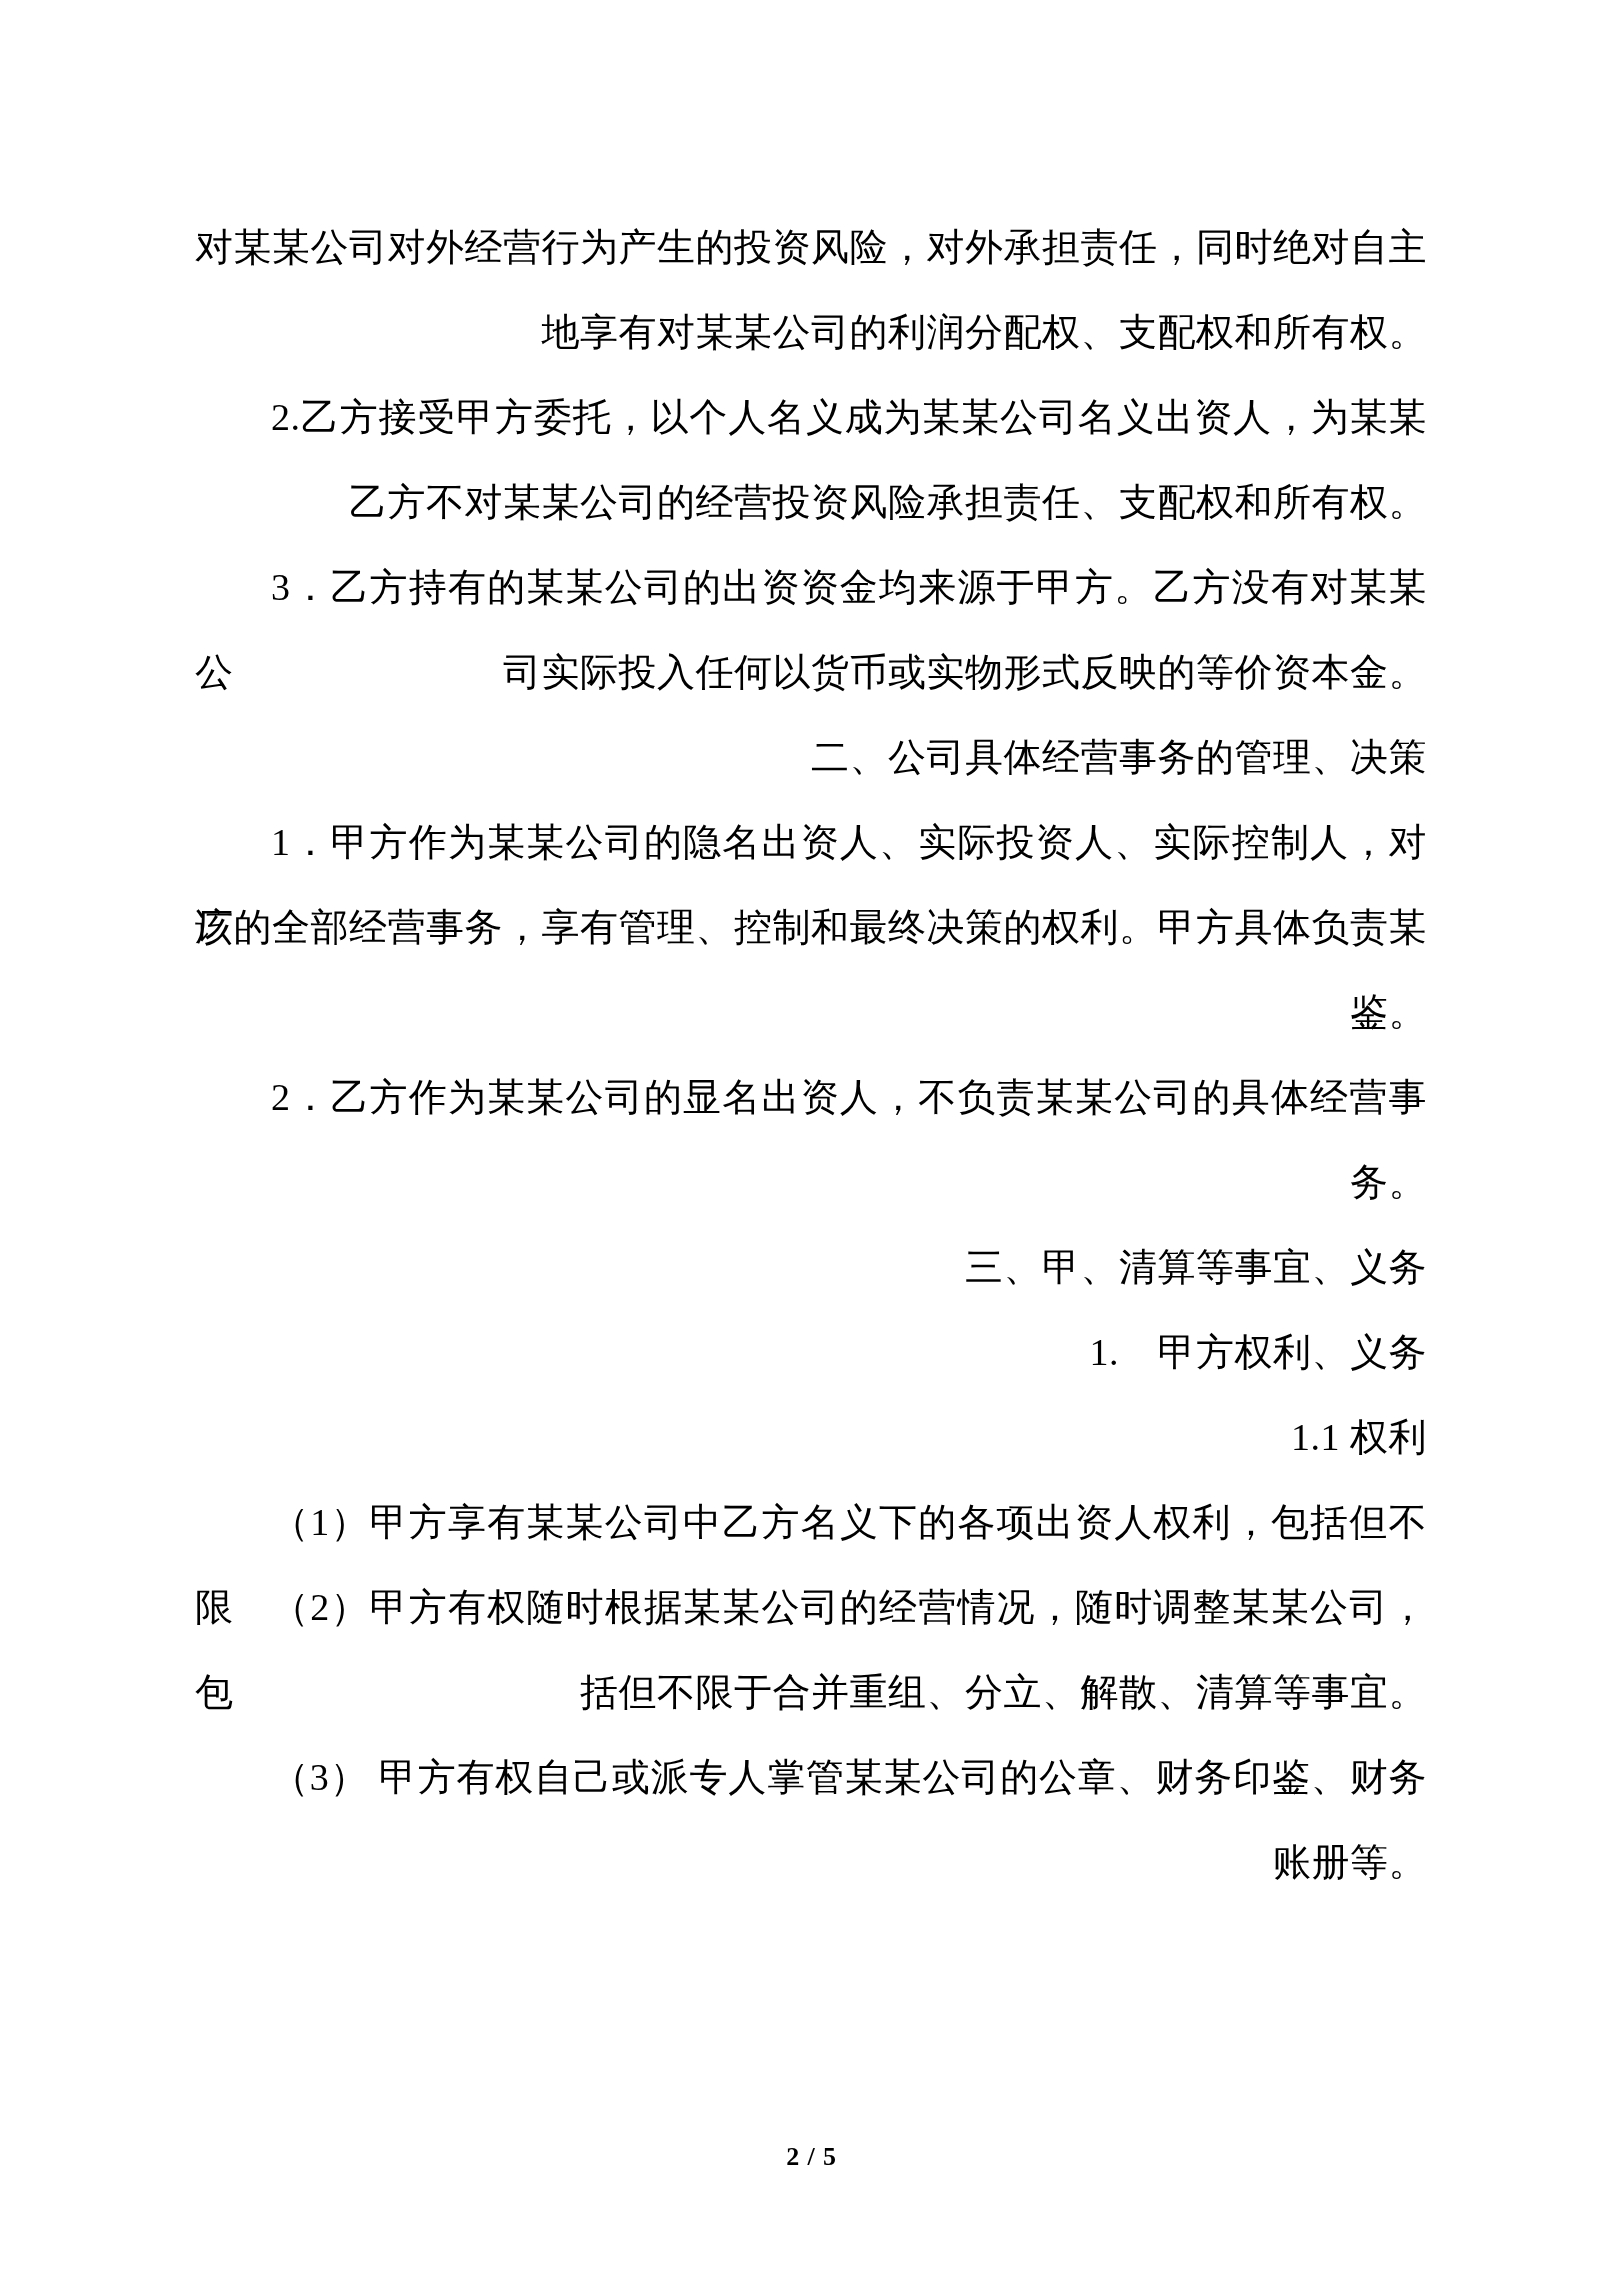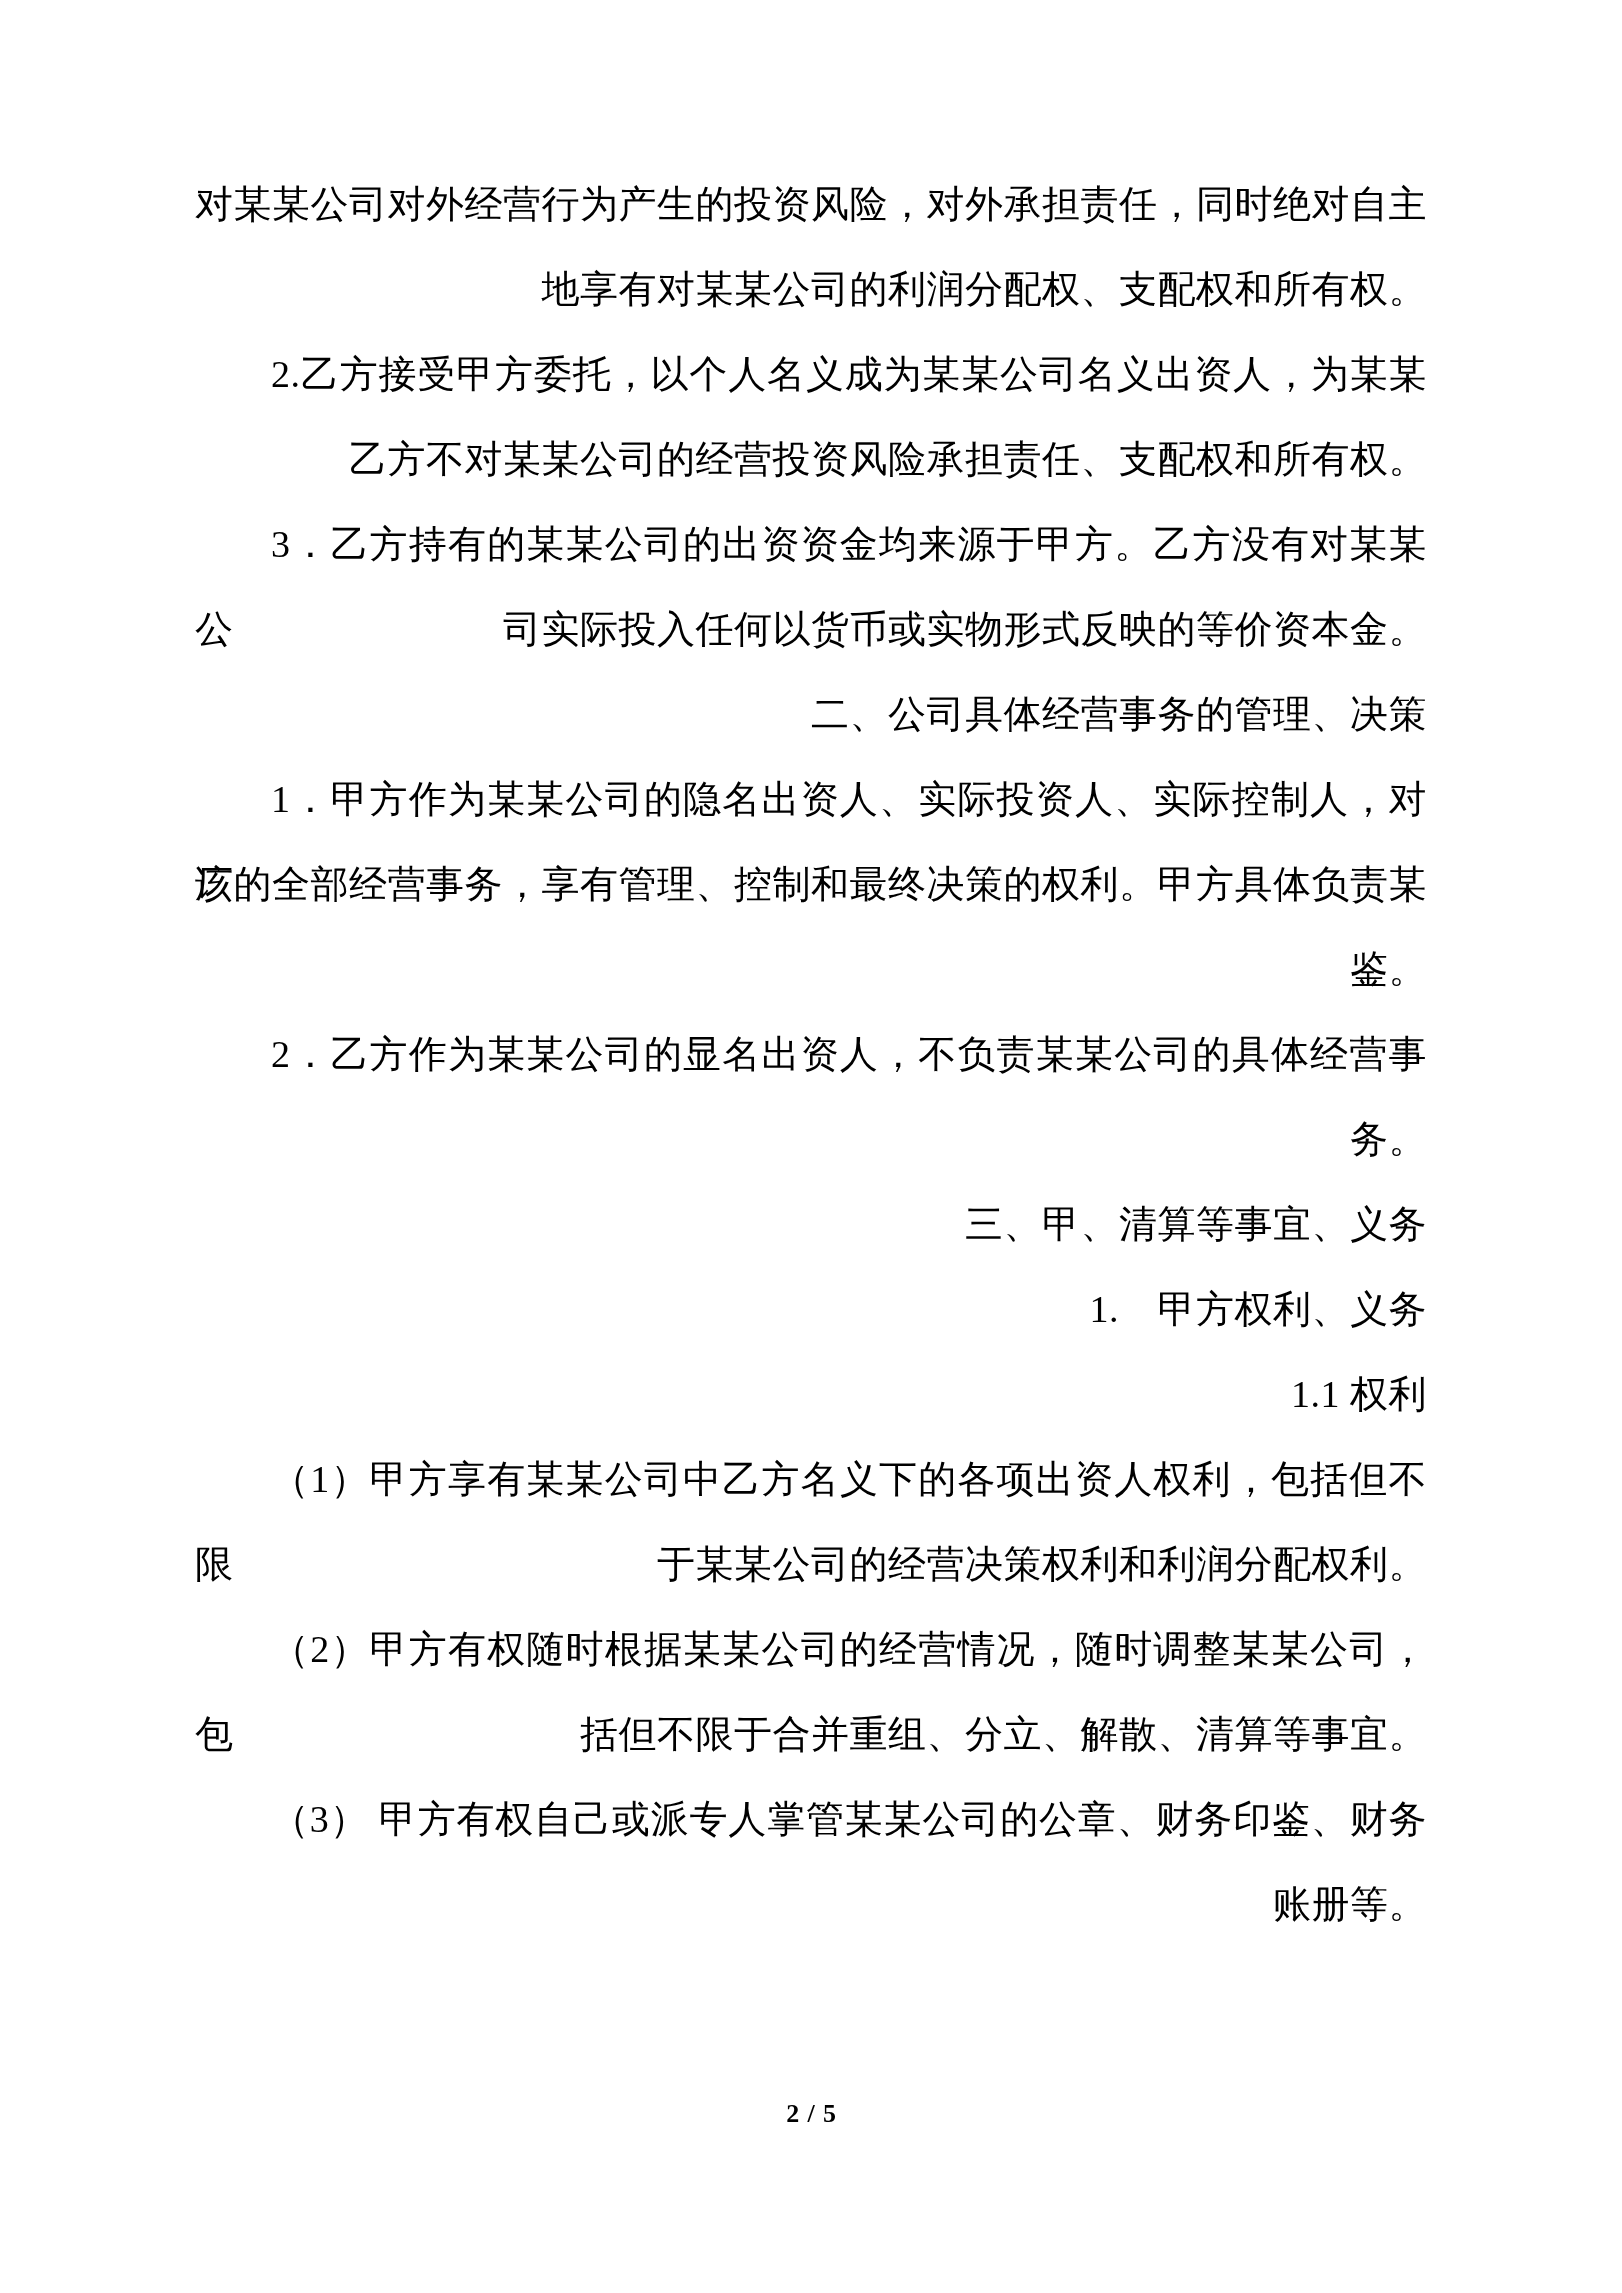--- a/index.html
+++ b/index.html
@@ -8,20 +8,21 @@
     background: #ffffff;
   }
   .page {
     position: relative;
     width: 1623px;
     height: 2194px;
     background: #ffffff;
     overflow: hidden;
     font-family: "Liberation Serif", "DejaVu Serif", serif;
     color: #000000;
+    margin-top: 43px;
   }
   .text-block {
     position: absolute;
     left: 195px;
     top: 162px;
     width: 1232px;
   }
   .line {
     height: 85px;
     line-height: 85px;
@@ -65,21 +66,20 @@
       <div class="line indent">二、公司具体经营事务的管理、决策</div>
       <div class="line indent justify">1．甲方作为某某公司的隐名出资人、实际投资人、实际控制人，对该</div>
       <div class="line justify">厂的全部经营事务，享有管理、控制和最终决策的权利。甲方具体负责某</div>
       <div class="line">鉴。</div>
       <div class="line indent justify">2．乙方作为某某公司的显名出资人，不负责某某公司的具体经营事</div>
       <div class="line">务。</div>
       <div class="line indent">三、甲、清算等事宜、义务</div>
       <div class="line indent">1.　甲方权利、义务</div>
       <div class="line indent">1.1 权利</div>
       <div class="line indent justify">（1）甲方享有某某公司中乙方名义下的各项出资人权利，包括但不限</div>
-      <div class="line">于某某公司的经营决策权利和利润分配权利。</div>
       <div class="line indent justify">（2）甲方有权随时根据某某公司的经营情况，随时调整某某公司，包</div>
       <div class="line">括但不限于合并重组、分立、解散、清算等事宜。</div>
       <div class="line indent justify">（3） 甲方有权自己或派专人掌管某某公司的公章、财务印鉴、财务</div>
       <div class="line">账册等。</div>
     </div>
   <div class="page-footer">
     <span>2 / 5</span>
   </div>
 </div>
 

